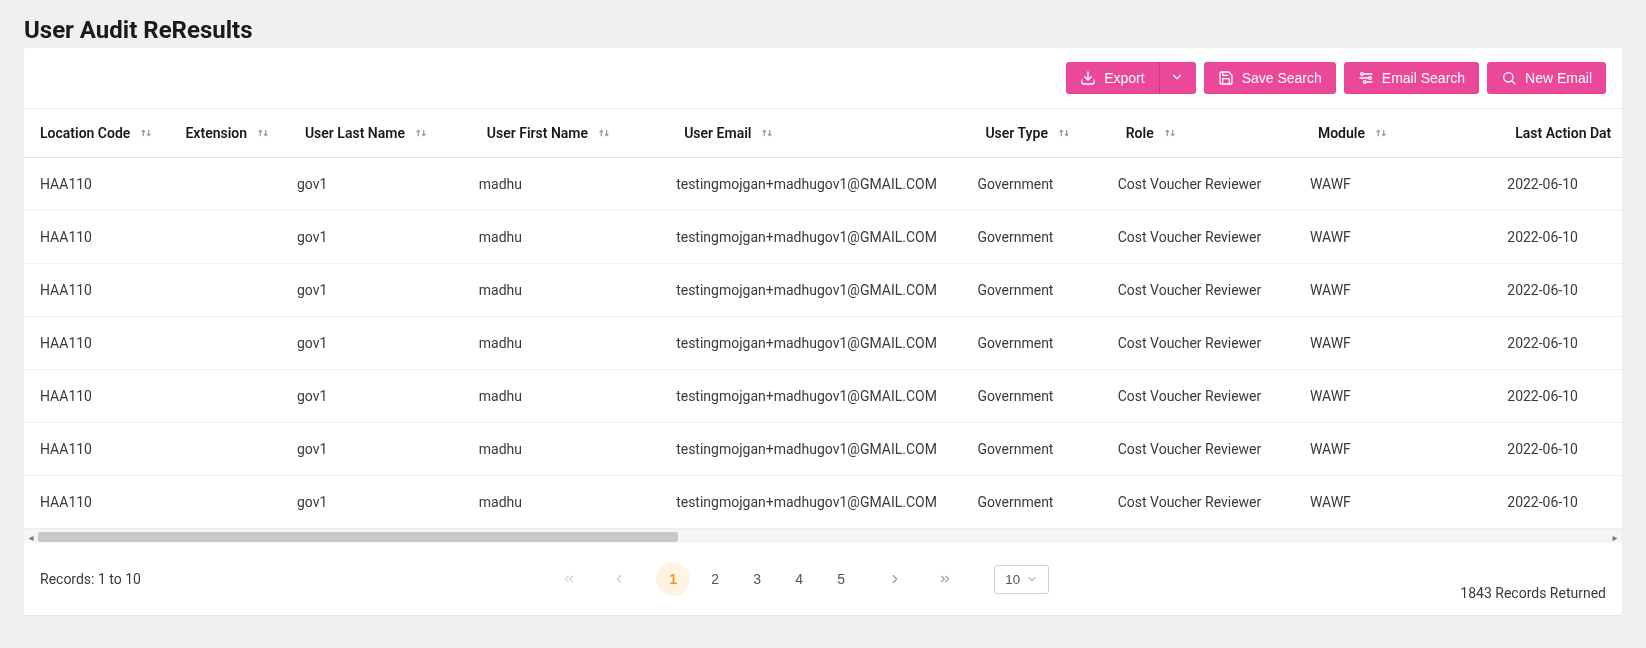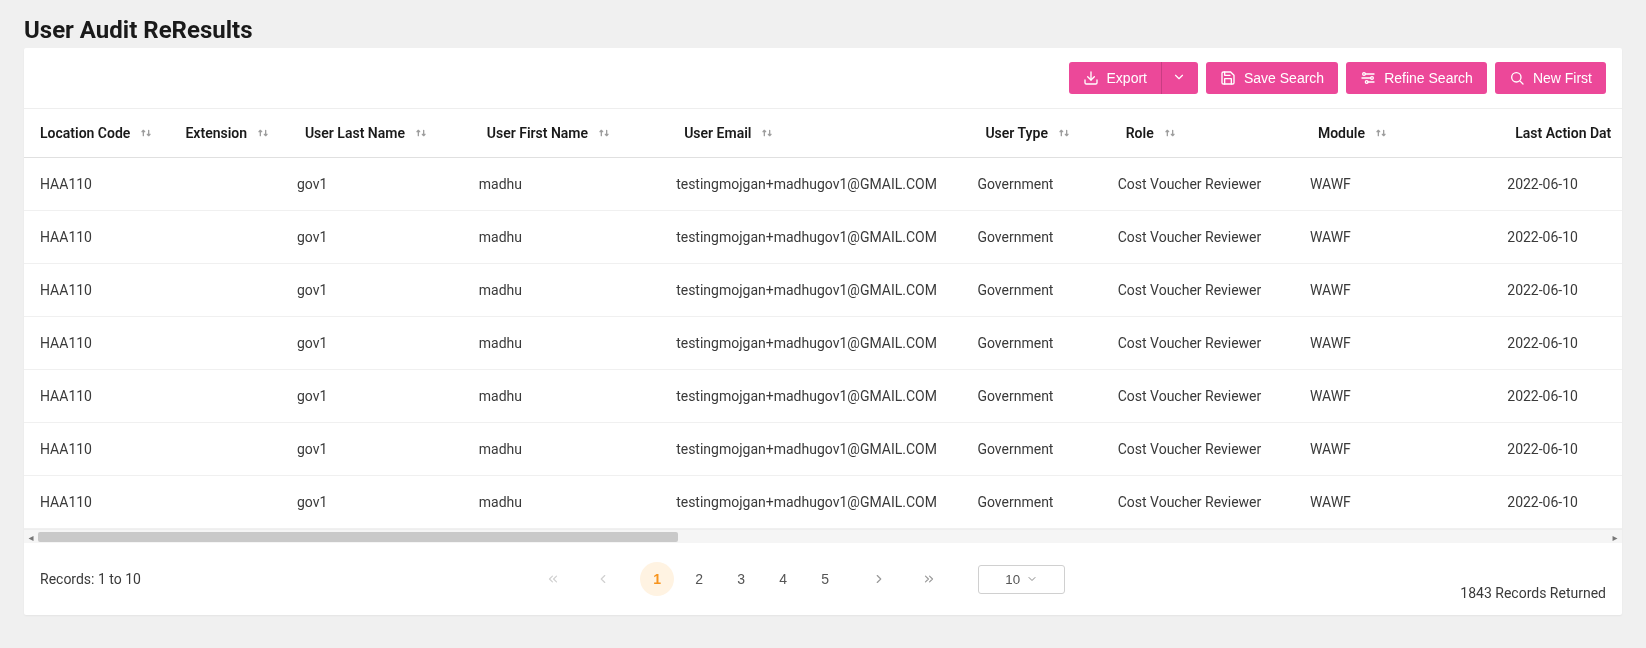--- a/index.html
+++ b/index.html
@@ -189,21 +189,21 @@
       background: #fff3e2;
       color: #f7941d;
       font-weight: 600;
     }
     .page-size {
       display: inline-flex;
       align-items: center;
       gap: 6px;
       border: 1px solid #d0d0d0;
       border-radius: 3px;
-      padding: 6px 26px;
+      padding: 6px 10px;
       margin-left: 16px;
       cursor: pointer;
       color: #555;
       background: #fff;
     }
     .page-size .chev { width:12px; height:12px; color:#888; }
     .footer-right {
       font-size: 14px;
       color: #3a3a3a;
       margin-top: 28px;
@@ -254,31 +254,31 @@
         <span class="icon">
           <svg viewBox="0 0 24 24" width="16" height="16" fill="none" stroke="currentColor" stroke-width="2" stroke-linecap="round" stroke-linejoin="round">
               <circle cx="6" cy="6" r="2"></circle>
               <line x1="8" y1="6" x2="21" y2="6"></line>
               <circle cx="18" cy="12" r="2"></circle>
               <line x1="3" y1="12" x2="16" y2="12"></line>
               <circle cx="10" cy="18" r="2"></circle>
               <line x1="12" y1="18" x2="21" y2="18"></line>
             </svg>
         </span>
-        <span>Refine Search</span>
+        <span>Email Search</span>
       </button>
 
       <button class="btn">
         <span class="icon">
           <svg viewBox="0 0 24 24" width="16" height="16" fill="none" stroke="currentColor" stroke-width="2" stroke-linecap="round" stroke-linejoin="round">
               <circle cx="11" cy="11" r="7"></circle>
               <line x1="21" y1="21" x2="16.65" y2="16.65"></line>
             </svg>
         </span>
-        <span>New First</span>
+        <span>New Email</span>
       </button>
     </div>
 
     <div class="table-wrap">
       <table>
         <colgroup>
           <col class="col-loc">
             <col class="col-ext">
             <col class="col-last">
             <col class="col-first">

